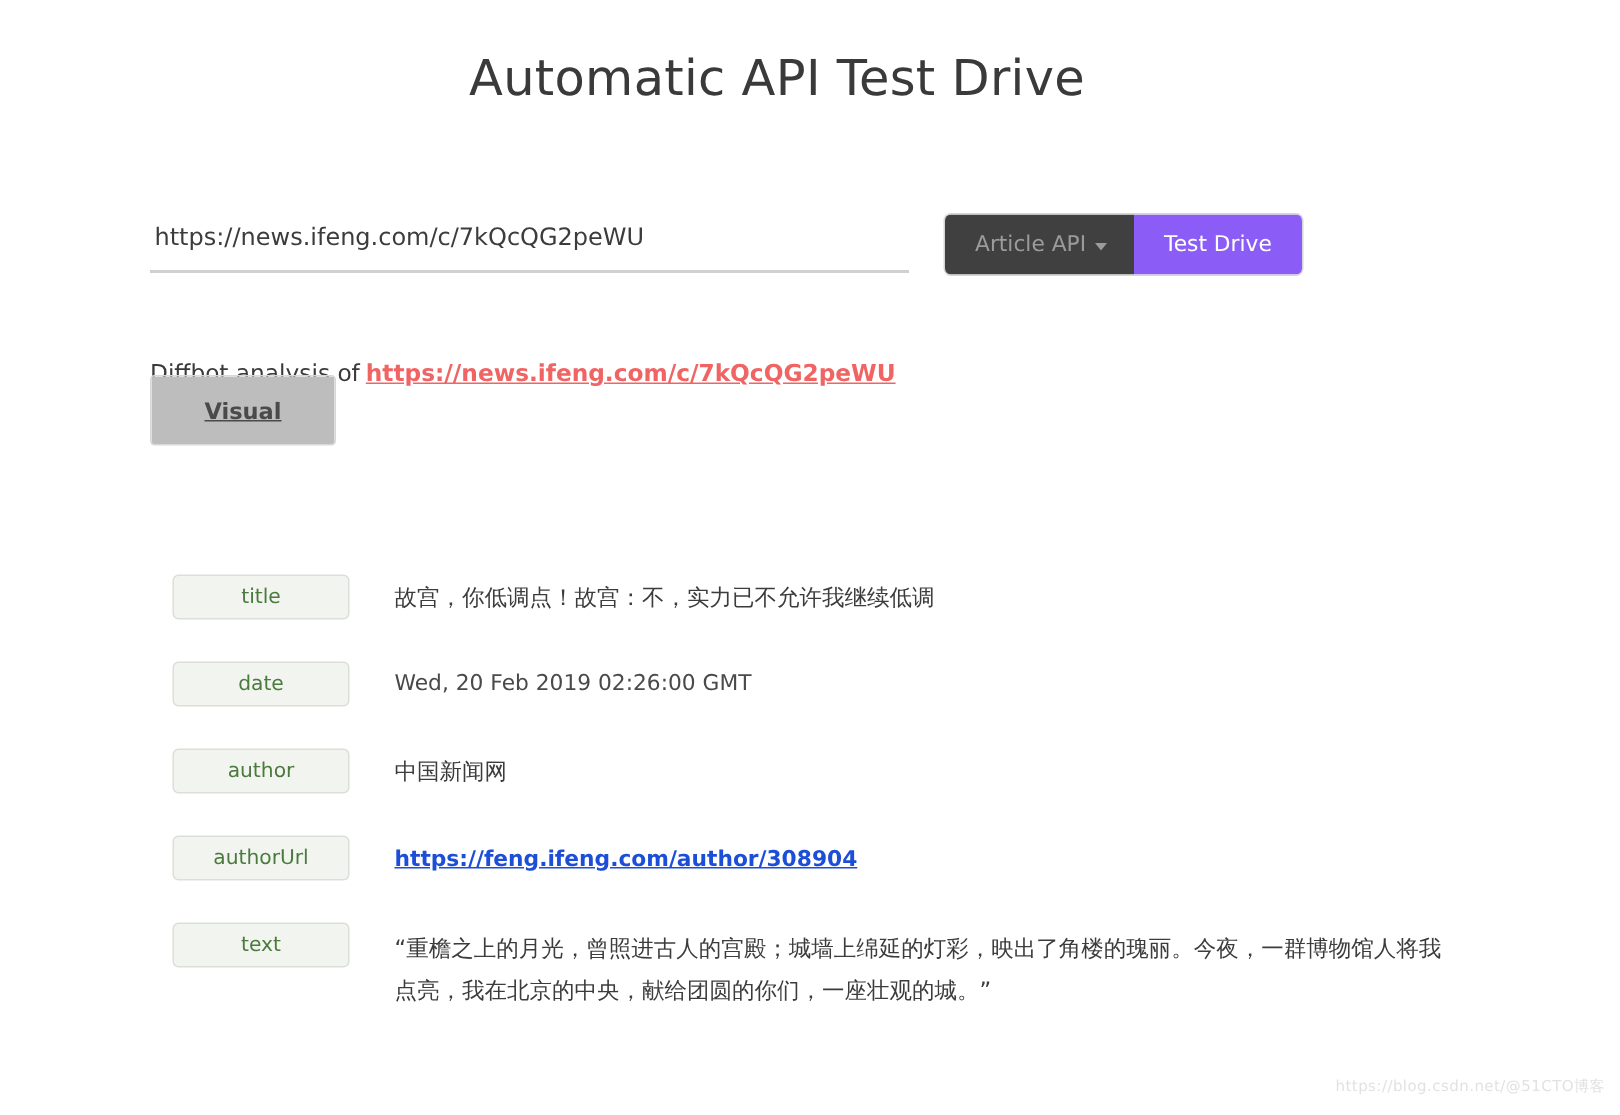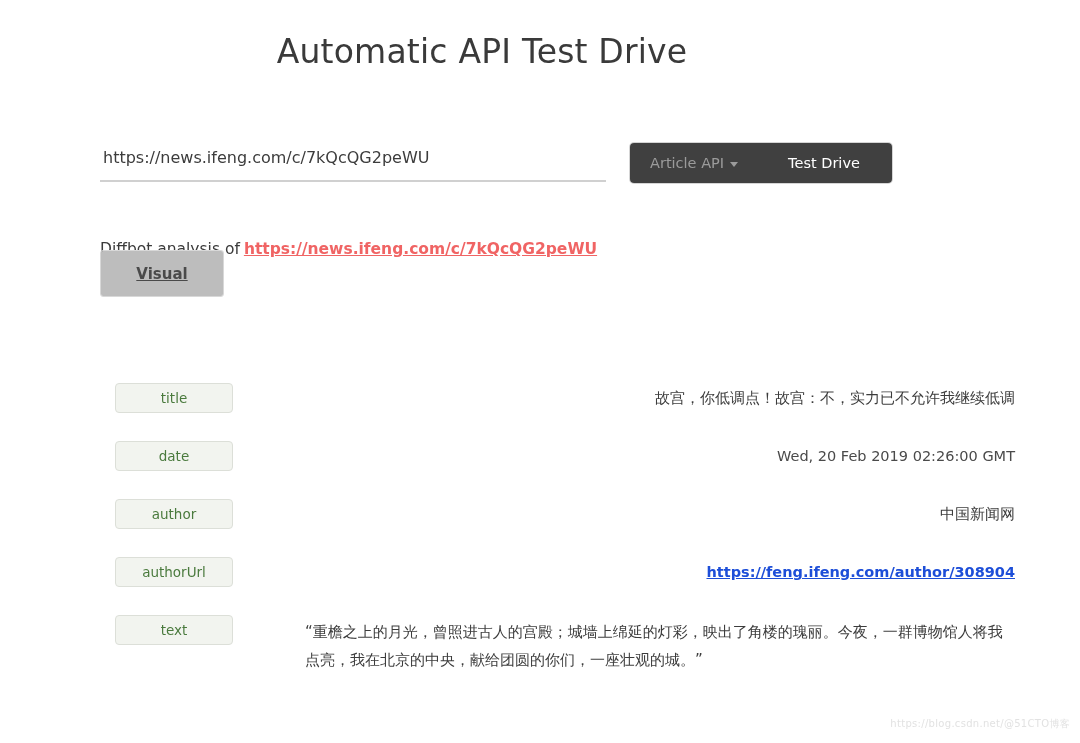--- a/index.html
+++ b/index.html
@@ -23,20 +23,21 @@
     position: absolute;
     top: 30px;
     left: 0;
     width: 964px;
     text-align: center;
     font-size: 33px;
     font-weight: 400;
     color: #3a3a3a;
     letter-spacing: 0.2px;
     line-height: 44px;
+    padding-left: 36px;
   }
 
   
   .form-row {
     position: absolute;
     top: 140px;
     left: 100px;
     width: 880px;
     height: 46px;
   }
@@ -83,24 +84,24 @@
   .caret {
     display: inline-block;
     width: 0;
     height: 0;
     border-left: 4px solid transparent;
     border-right: 4px solid transparent;
     border-top: 5px solid #9b9b9b;
     margin-top: 2px;
   }
   .btn-test {
-    background: #404040;
+    background: #8b5cf6;
     color: #ffffff;
     font-size: 14.5px;
-    padding: 0 32px;
+    padding: 0 20px;
     display: flex;
     align-items: center;
     border: none;
     cursor: pointer;
     font-family: "DejaVu Sans", "Liberation Sans", sans-serif;
     white-space: nowrap;
   }
 
   
   .analysis-line {
@@ -156,39 +157,38 @@
   .fields {
     position: absolute;
     top: 383px;
     left: 115px;
     width: 900px;
   }
   .field-row {
     display: flex;
     align-items: flex-start;
     margin-bottom: 28px;
-    justify-content: space-between;
   }
   .chip {
     width: 118px;
     min-width: 118px;
     height: 30px;
     border: 1px solid #dcdfd8;
     border-radius: 4px;
     background: #f2f4ef;
     color: #4a7a3d;
     font-size: 13.5px;
     display: flex;
     align-items: center;
     justify-content: center;
     box-sizing: border-box;
     cursor: pointer;
   }
   .value {
-    margin-left: 48px;
+    margin-left: 30px;
     font-size: 15px;
     line-height: 24px;
     color: #3c3c3c;
     padding-top: 3px;
     max-width: 720px;
   }
   .value.cjk {
     font-family: "DejaVu Sans", "Liberation Sans", sans-serif;
     font-size: 15px;
   }

